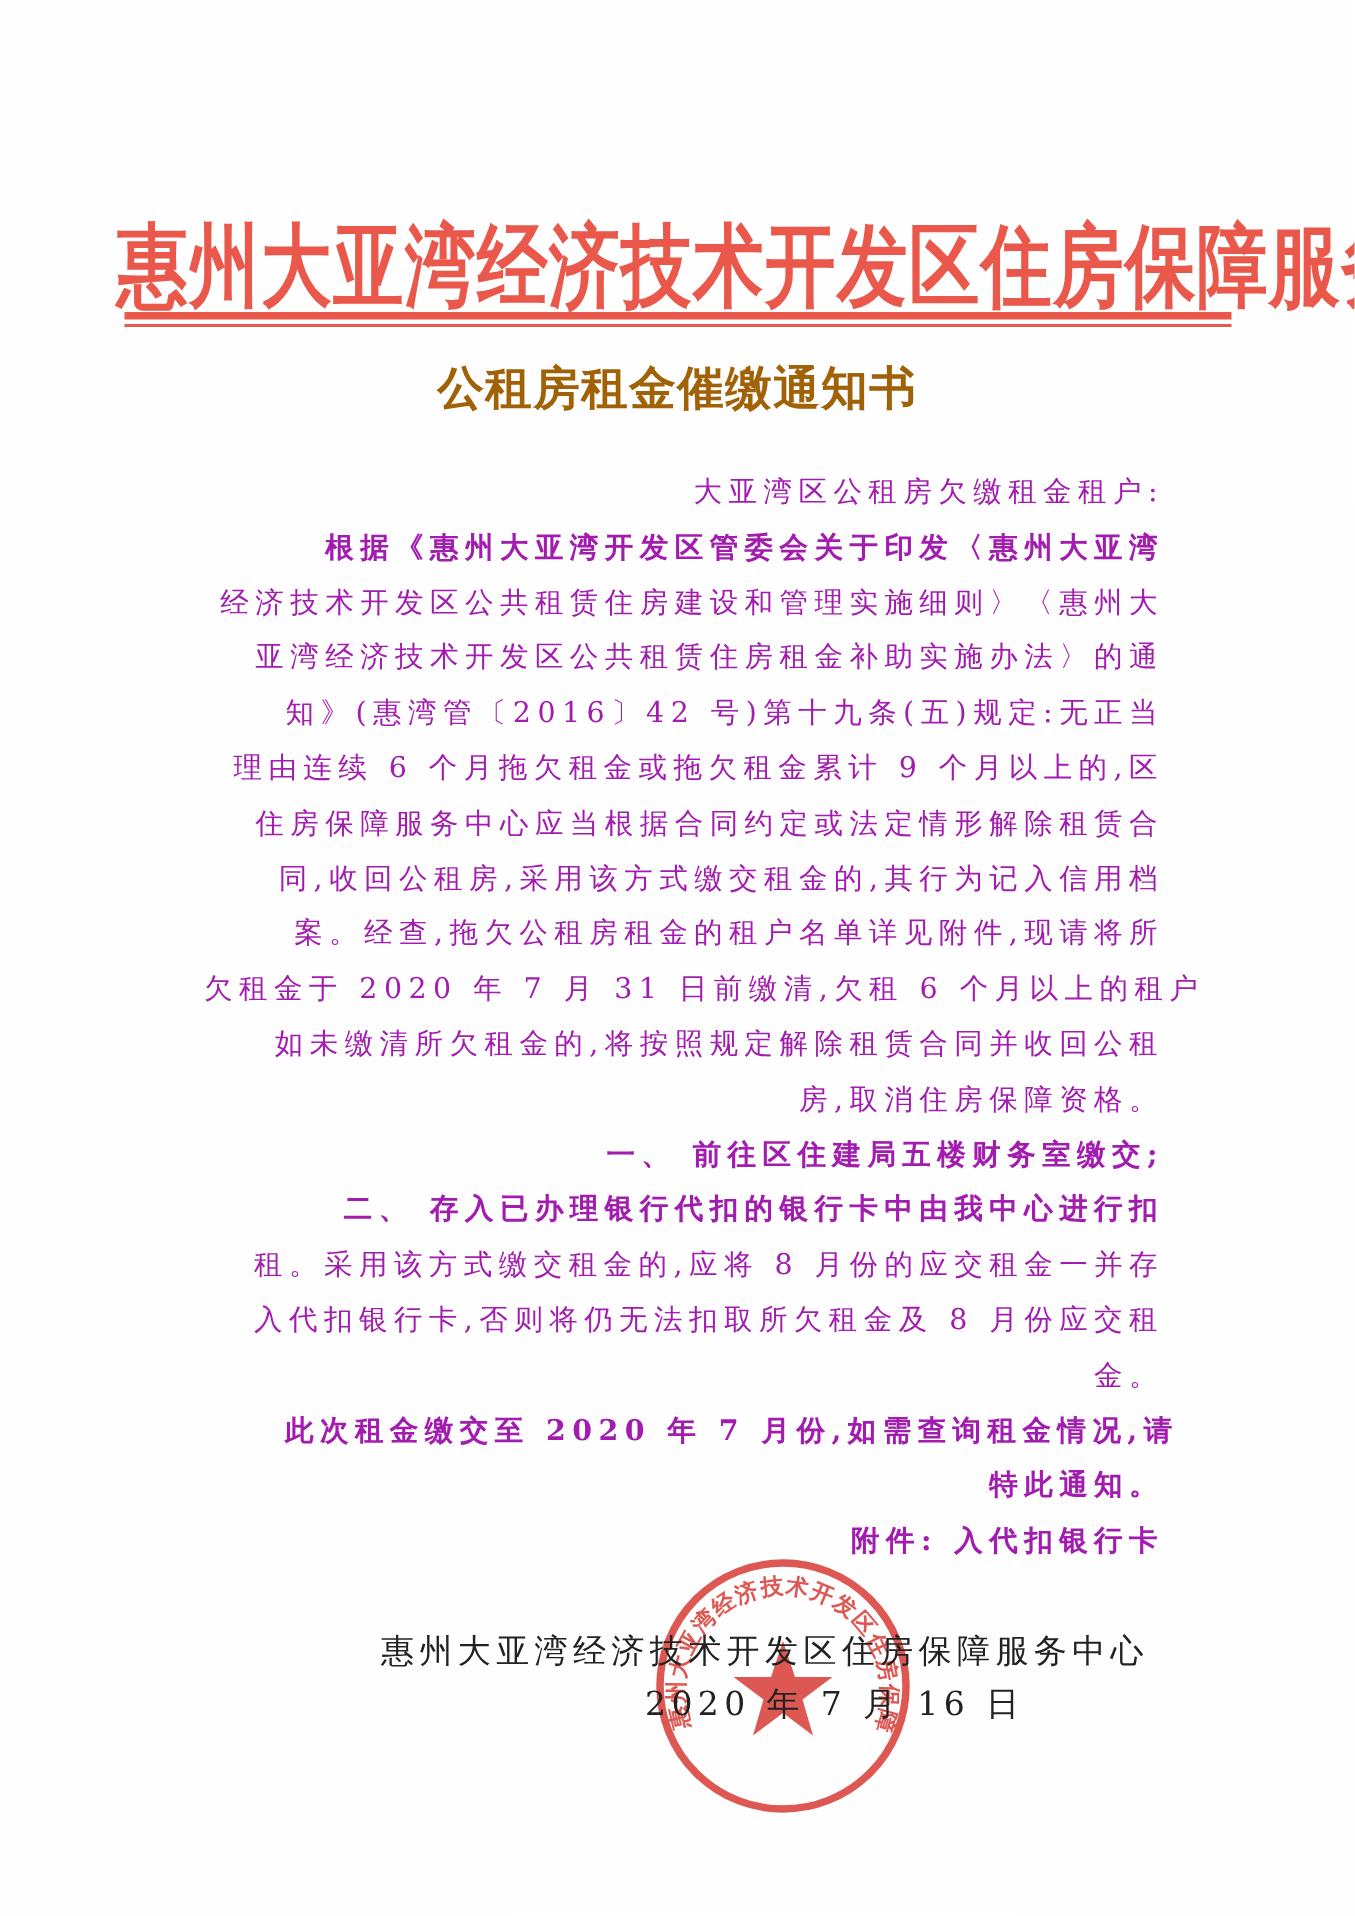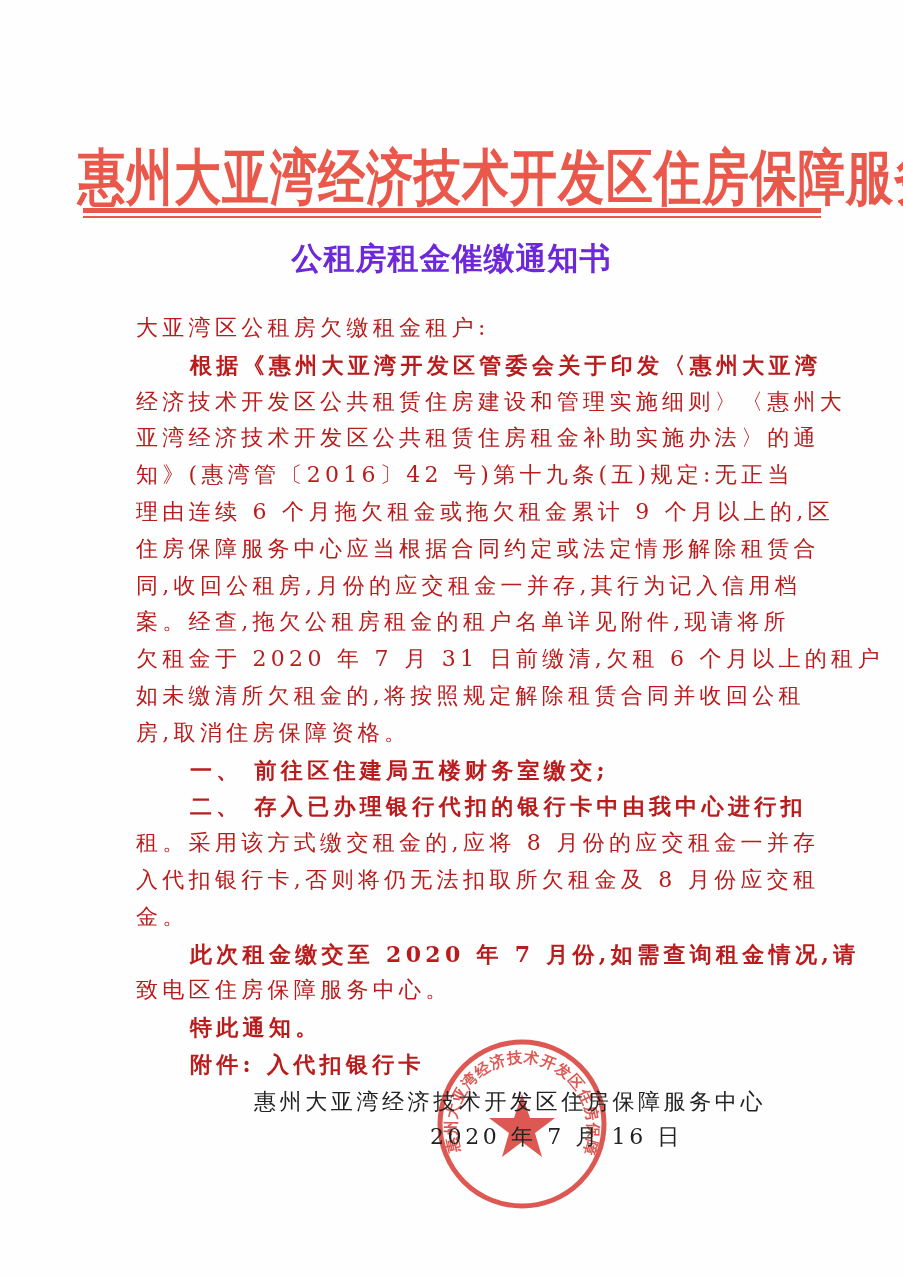--- a/index.html
+++ b/index.html
@@ -56,31 +56,32 @@
   .doc-title {
     position: absolute;
     left: 0;
     top: 238px;
     width: 903px;
     text-align: center;
     font-family: "DejaVu Sans", "Liberation Sans", sans-serif;
     font-weight: bold;
     font-size: 31px;
     letter-spacing: 1px;
-    color: #6d28d9;
+    color: #a16207;
   }
   .body {
     position: absolute;
     left: 136px;
     top: 310px;
     width: 640px;
-    font-size: 22px;
+    font-size: 19px;
     line-height: 36.8px;
     letter-spacing: 4.3px;
-    color: #b91c1c;
+    color: #a21caf;
+    text-align: right;
   }
   .line {
     display: block;
     white-space: nowrap;
     height: 36.8px;
   }
   .indent { padding-left: 54px; font-weight: bold; }
   .sign-block {
     position: absolute;
     left: 254px;
@@ -122,39 +123,38 @@
   <div class="body">
     <span class="line">大亚湾区公租房欠缴租金租户:</span>
 
     <div>
       <span class="line indent">根据《惠州大亚湾开发区管委会关于印发〈惠州大亚湾</span>
       <span class="line">经济技术开发区公共租赁住房建设和管理实施细则〉〈惠州大</span>
       <span class="line">亚湾经济技术开发区公共租赁住房租金补助实施办法〉的通</span>
       <span class="line">知》(惠湾管〔2016〕42 号)第十九条(五)规定:无正当</span>
       <span class="line">理由连续 6 个月拖欠租金或拖欠租金累计 9 个月以上的,区</span>
       <span class="line">住房保障服务中心应当根据合同约定或法定情形解除租赁合</span>
-      <span class="line">同,收回公租房,月份的应交租金一并存,其行为记入信用档</span>
+      <span class="line">同,收回公租房,采用该方式缴交租金的,其行为记入信用档</span>
       <span class="line">案。经查,拖欠公租房租金的租户名单详见附件,现请将所</span>
       <span class="line">欠租金于 2020 年 7 月 31 日前缴清,欠租 6 个月以上的租户</span>
       <span class="line">如未缴清所欠租金的,将按照规定解除租赁合同并收回公租</span>
       <span class="line">房,取消住房保障资格。</span>
     </div>
 
     <span class="line indent">一、 前往区住建局五楼财务室缴交;</span>
 
     <div>
       <span class="line indent">二、 存入已办理银行代扣的银行卡中由我中心进行扣</span>
       <span class="line">租。采用该方式缴交租金的,应将 8 月份的应交租金一并存</span>
       <span class="line">入代扣银行卡,否则将仍无法扣取所欠租金及 8 月份应交租</span>
       <span class="line">金。</span>
     </div>
 
     <div>
       <span class="line indent">此次租金缴交至 2020 年 7 月份,如需查询租金情况,请</span>
-      <span class="line">致电区住房保障服务中心。</span>
     </div>
 
     <span class="line indent">特此通知。</span>
     <span class="line indent">附件: 入代扣银行卡</span>
   </div>
 
   <svg class="seal" viewBox="0 0 172 172">
     <defs>
       <path id="sealArc" d="M 26 118 A 66 66 0 1 1 146 118" fill="none"></path>
     </defs>

